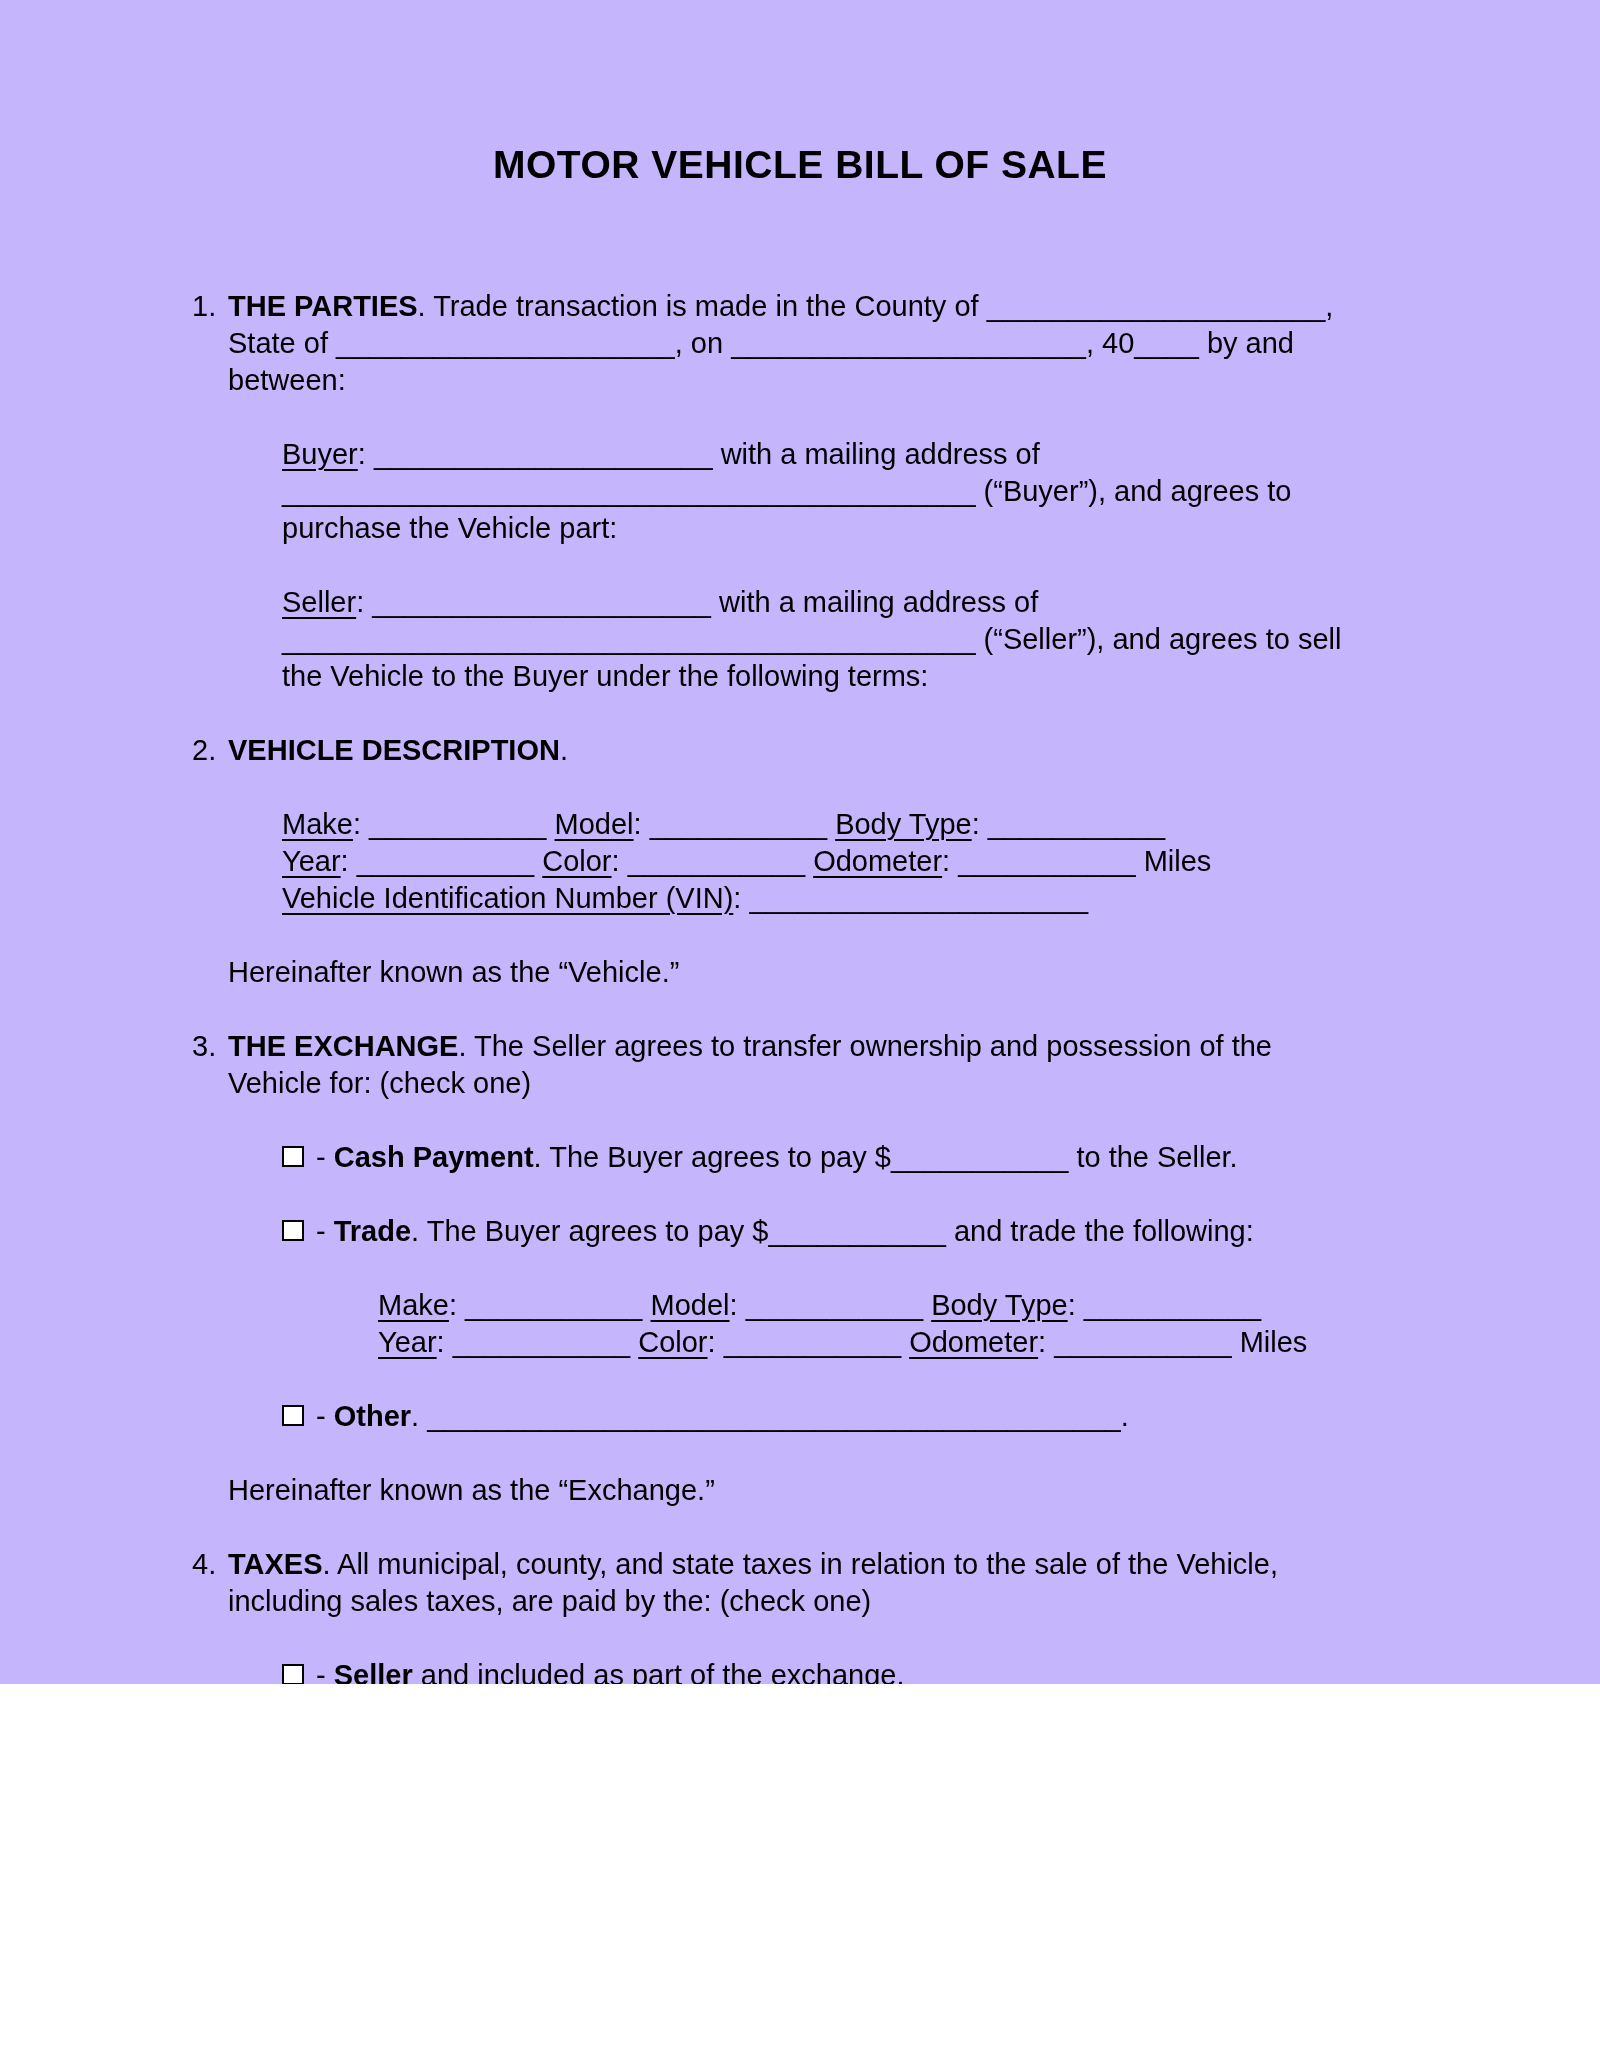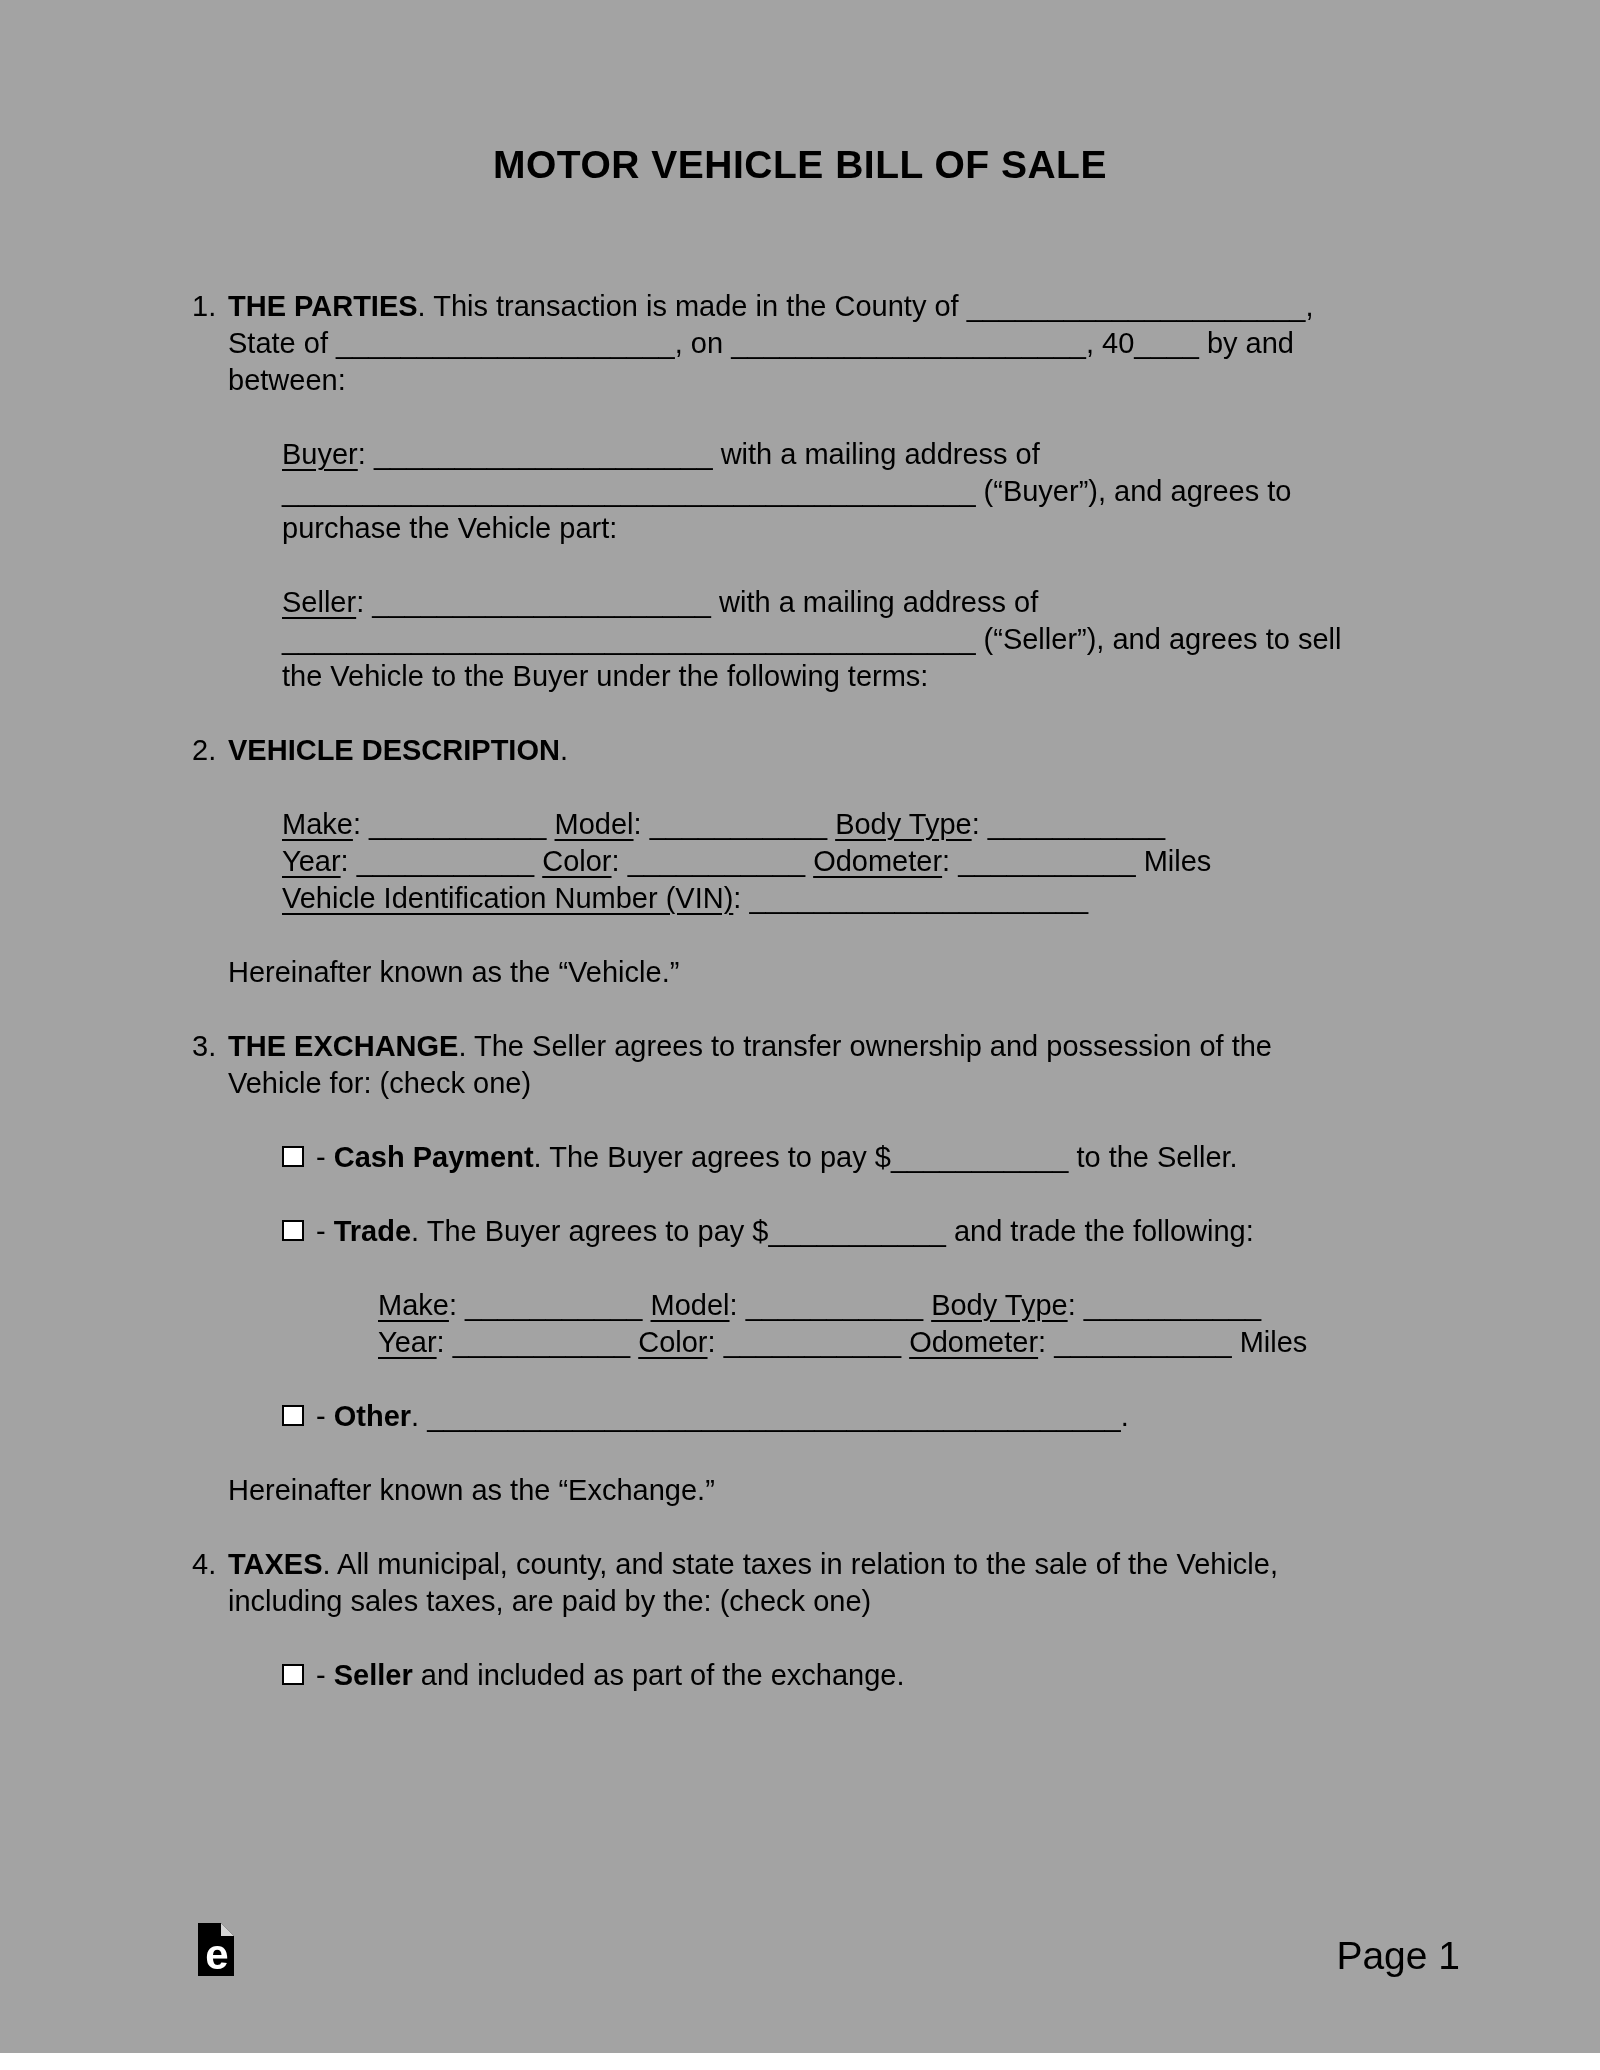--- a/index.html
+++ b/index.html
@@ -1,20 +1,20 @@
 <!DOCTYPE html>
 <html><head>
 <meta charset="utf-8">
 <style>
   html, body { margin: 0; padding: 0; background: #ffffff; }
   .page {
     position: relative;
     width: 1600px;
-    height: 2053px;
-    background: #a3a3a3;
+    height: 1684px;
+    background: #c4b5fd;
     color: #000000;
     font-family: "Liberation Sans", "DejaVu Sans", sans-serif;
     font-size: 29px;
     line-height: 37px;
     overflow: hidden;
   }
   .title {
     margin: 0;
     padding-top: 142px;
     text-align: center;
@@ -55,21 +55,21 @@
   }
 </style>
 </head>
 <body>
 
 <div class="page">
   <h1 class="title">MOTOR VEHICLE BILL OF SALE</h1>
 
   <div class="blocks">
       <div class="block ind-section">
-        <div class="line"><span class="num">1.</span><span class="b">THE PARTIES</span><span>. This transaction is made in the County of </span><span class="blank">_____________________</span><span>,</span></div>
+        <div class="line"><span class="num">1.</span><span class="b">THE PARTIES</span><span>. Trade transaction is made in the County of </span><span class="blank">_____________________</span><span>,</span></div>
         <div class="line"><span>State of </span><span class="blank">_____________________</span><span>, on </span><span class="blank">______________________</span><span>, 40</span><span class="blank">____</span><span> by and</span></div>
         <div class="line"><span>between:</span></div>
       </div>
       <div class="block ind-sub">
         <div class="line"><span class="u">Buyer</span><span>: </span><span class="blank">_____________________</span><span> with a mailing address of</span></div>
         <div class="line"><span class="blank">___________________________________________</span><span> (“Buyer”), and agrees to</span></div>
         <div class="line"><span>purchase the Vehicle part:</span></div>
       </div>
       <div class="block ind-sub">
         <div class="line"><span class="u">Seller</span><span>: </span><span class="blank">_____________________</span><span> with a mailing address of</span></div>

